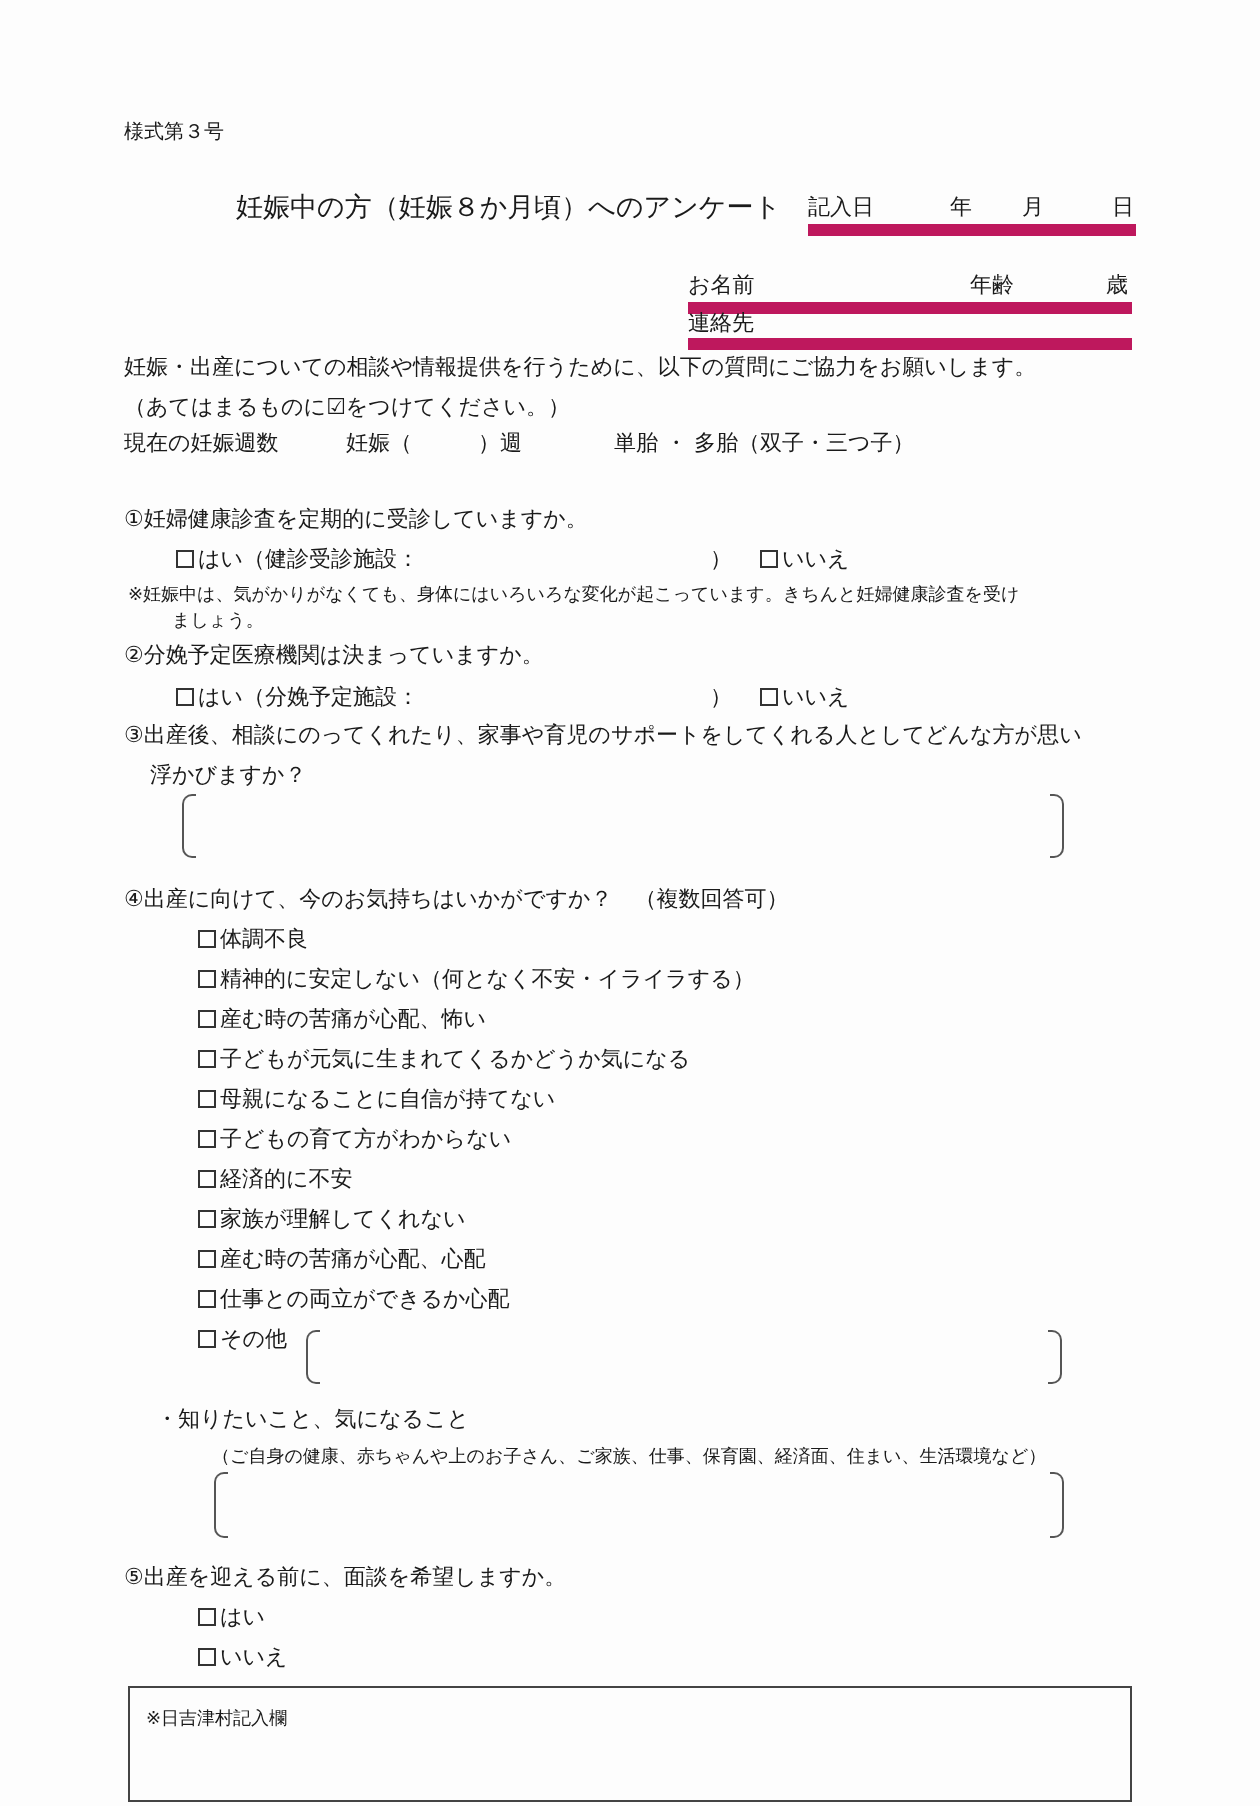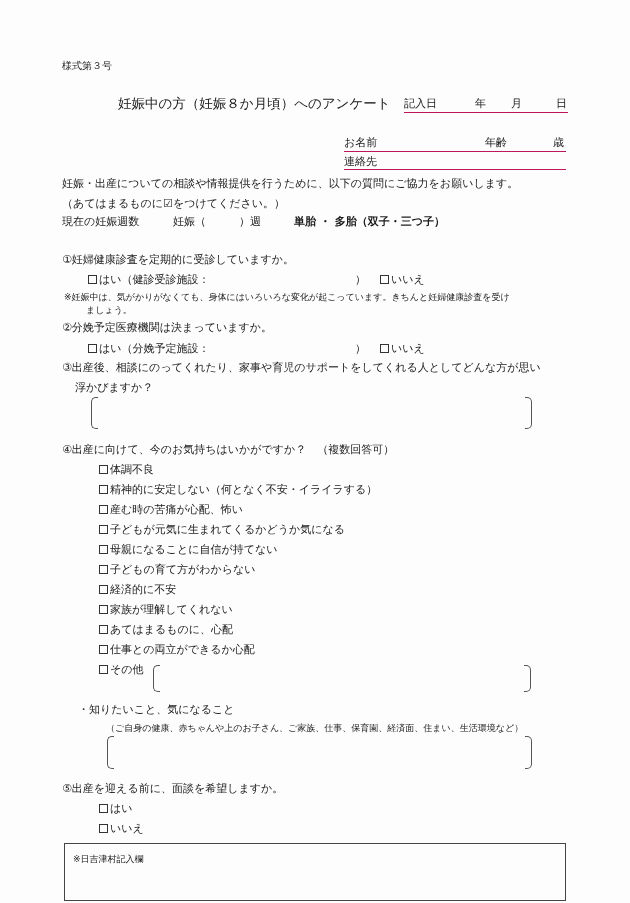--- a/index.html
+++ b/index.html
@@ -7,21 +7,21 @@
     width: 630px; height: 903px; position: relative; overflow: hidden;
     font-family: "DejaVu Sans", "Liberation Sans", sans-serif;
     color: #1a1a1a;
   }
   .abs { position: absolute; white-space: nowrap; }
   .t11 { font-size: 11px; }
   .t10 { font-size: 10px; }
   .t9 { font-size: 9px; }
   .serif { font-family: "DejaVu Serif", "Liberation Serif", serif; }
   .title { font-size: 13.5px; }
-  .uline { border-bottom: 1px solid #be185d; font-family: Liberation Serif, serif; }
+  .uline { border-bottom: 6px solid #be185d; font-family: Liberation Serif, serif; }
   .bl { position: absolute; width: 6px; border: 1px solid #555; border-right: none; border-radius: 5px 0 0 5px; top: -1px; bottom: -1px; left: -1px; }
   .br { position: absolute; width: 6px; border: 1px solid #555; border-left: none; border-radius: 0 5px 5px 0; top: -1px; bottom: -1px; right: -1px; }
   .box { position: absolute; border: 1.5px solid #444; }
   .cb { display: inline-block; width: 9px; height: 9px; border: 1px solid #333; margin-right: 2px; vertical-align: -1px; box-sizing: border-box; }
 </style>
 </head>
 <body>
 
 <div class="abs t10 serif" style="left:62px;top:59px;">様式第３号</div>
 <div class="abs title" style="left:118px;top:95px;">妊娠中の方（妊娠８か月頃）へのアンケート</div>
@@ -39,21 +39,21 @@
   <span class="abs t11" style="left:209px;top:0;">歳</span>
 </div>
 <div class="abs uline" style="left:344px;top:154px;width:222px;height:15px;">
   <span class="abs t11" style="left:0;top:0;">連絡先</span>
 </div>
 
 <div class="abs t11" style="left:62px;top:176px;">妊娠・出産についての相談や情報提供を行うために、以下の質問にご協力をお願いします。</div>
 <div class="abs t11" style="left:62px;top:196px;">（あてはまるものに☑をつけてください。）</div>
 <div class="abs t11" style="left:62px;top:214px;">現在の妊娠週数</div>
 <div class="abs t11" style="left:173px;top:214px;text-align:center;">妊娠（　　　）週</div>
-<div class="abs t11" style="left:294px;top:214px;font-weight:bold;">単胎 ・ 多胎（双子・三つ子）</div>
+<div class="abs t11" style="left:307px;top:214px;">単胎 ・ 多胎（双子・三つ子）</div>
 
 <div class="abs t11" style="left:62px;top:252px;">①妊婦健康診査を定期的に受診していますか。</div>
 <div class="abs t11" style="left:88px;top:272px;">
   <span class="cb"></span><span>はい（健診受診施設：</span>
 </div>
 <div class="abs t11" style="left:355px;top:272px;">）</div>
 <div class="abs t11" style="left:380px;top:272px;">
   <span class="cb"></span><span>いいえ</span>
 </div>
 <div class="abs t9" style="left:64px;top:291px;">※妊娠中は、気がかりがなくても、身体にはいろいろな変化が起こっています。きちんと妊婦健康診査を受け</div>
@@ -77,21 +77,21 @@
 
 <div class="abs t11" style="left:62px;top:442px;">④出産に向けて、今のお気持ちはいかがですか？　（複数回答可）</div>
 <div class="abs t11" style="left:99px;top:462px;"><span class="cb"></span><span>体調不良</span></div>
 <div class="abs t11" style="left:99px;top:482px;"><span class="cb"></span><span>精神的に安定しない（何となく不安・イライラする）</span></div>
 <div class="abs t11" style="left:99px;top:502px;"><span class="cb"></span><span>産む時の苦痛が心配、怖い</span></div>
 <div class="abs t11" style="left:99px;top:522px;"><span class="cb"></span><span>子どもが元気に生まれてくるかどうか気になる</span></div>
 <div class="abs t11" style="left:99px;top:542px;"><span class="cb"></span><span>母親になることに自信が持てない</span></div>
 <div class="abs t11" style="left:99px;top:562px;"><span class="cb"></span><span>子どもの育て方がわからない</span></div>
 <div class="abs t11" style="left:99px;top:582px;"><span class="cb"></span><span>経済的に不安</span></div>
 <div class="abs t11" style="left:99px;top:602px;"><span class="cb"></span><span>家族が理解してくれない</span></div>
-<div class="abs t11" style="left:99px;top:622px;"><span class="cb"></span><span>あてはまるものに、心配</span></div>
+<div class="abs t11" style="left:99px;top:622px;"><span class="cb"></span><span>産む時の苦痛が心配、心配</span></div>
 <div class="abs t11" style="left:99px;top:642px;"><span class="cb"></span><span>仕事との両立ができるか心配</span></div>
 <div class="abs t11" style="left:99px;top:662px;"><span class="cb"></span><span>その他</span></div>
 <div class="abs" style="left:154px;top:666px;width:376px;height:25px;">
   <div class="bl"></div>
   <div class="br"></div>
 </div>
 
 <div class="abs t11" style="left:78px;top:702px;">・知りたいこと、気になること</div>
 <div class="abs t9" style="left:106px;top:722px;">（ご自身の健康、赤ちゃんや上のお子さん、ご家族、仕事、保育園、経済面、住まい、生活環境など）</div>
 <div class="abs" style="left:108px;top:737px;width:423px;height:31px;">

